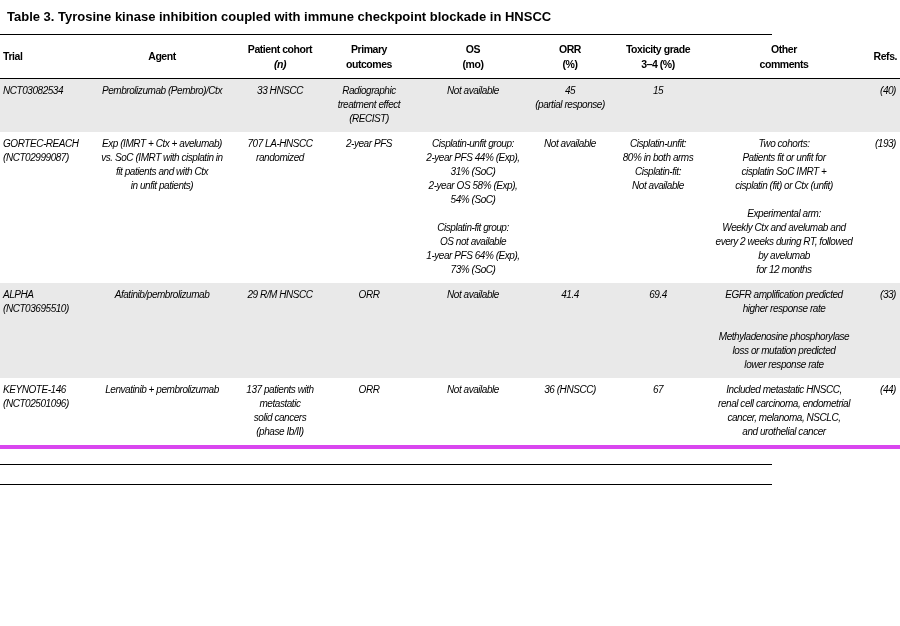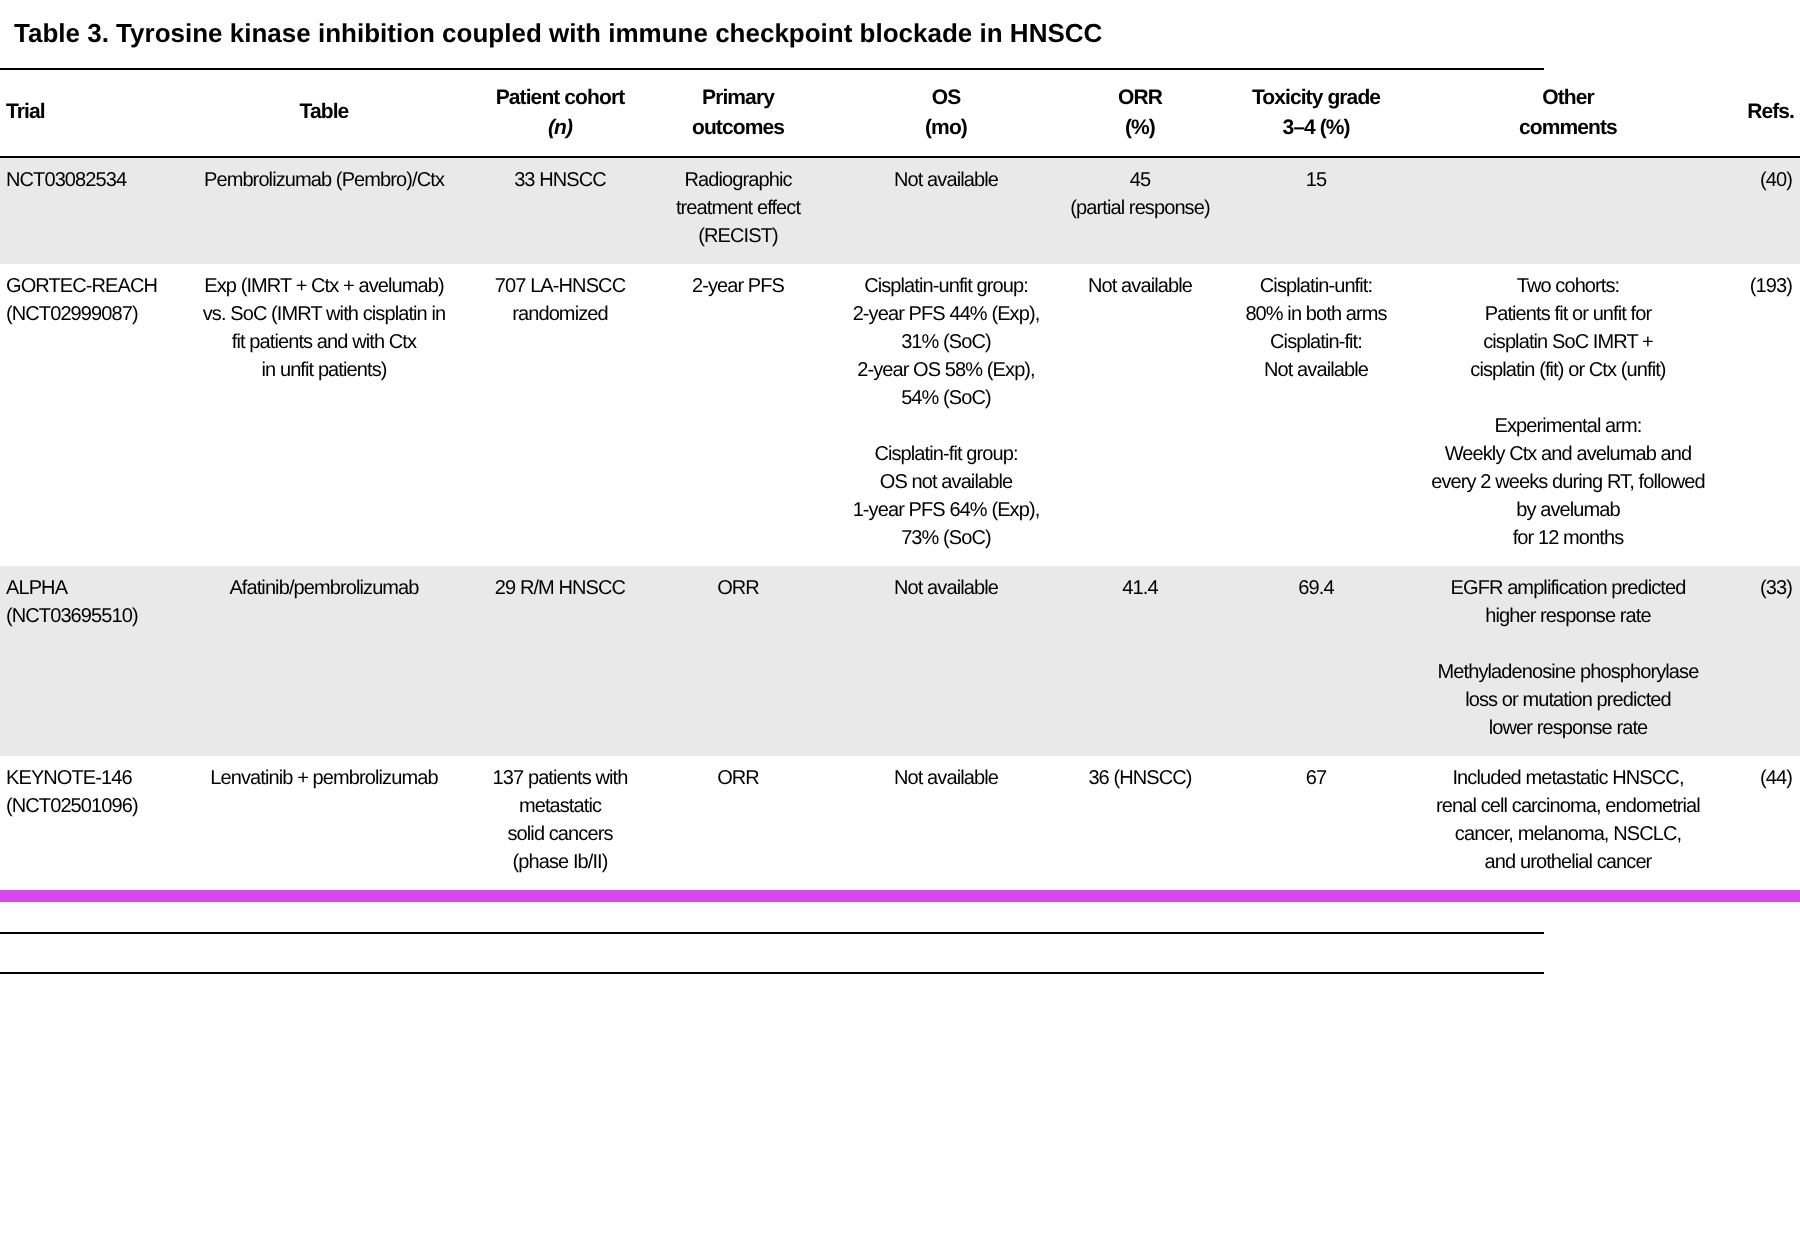--- a/index.html
+++ b/index.html
@@ -42,21 +42,21 @@
   thead th .sub { display: block; font-weight: bold; }
   thead th .italic { font-style: italic; }
   tbody td {
     vertical-align: top; text-align: center;
     padding: 5px 2px 6px 2px;
     white-space: pre-line;
   }
   tbody td.left { text-align: left; padding-left: 3px; }
   tbody td.right { text-align: right; padding-right: 4px; }
   tbody tr.shaded { background: #e9e9e9; }
-  tbody { border-bottom: 6px solid #d946ef; }
+  tbody { border-bottom: 4px solid #d946ef; font-style: italic; }
   .footnote {
     font-size: 12.5px; line-height: 1.55;
     padding: 7px 4px 0 2px;
     letter-spacing: -0.1px;
   }
   .bottom-rules { margin-top: 15px; }
   .bottom-rules .rule + .rule { margin-top: 19px; }
 </style>
 </head>
 <body>
@@ -75,21 +75,21 @@
         <col class="c-outcomes">
       <col class="c-os">
         <col class="c-orr">
         <col class="c-tox">
         <col class="c-other">
         <col class="c-refs">
     </colgroup>
     <thead>
       <tr>
         <th class="left">Trial</th>
-        <th>Table</th>
+        <th>Agent</th>
         <th><span class="sub">Patient cohort</span><span class="sub italic">(n)</span></th>
         <th>Primary
 outcomes</th>
         <th>OS
 (mo)</th>
         <th>ORR
 (%)</th>
         <th>Toxicity grade
 3–4 (%)</th>
         <th>Other

